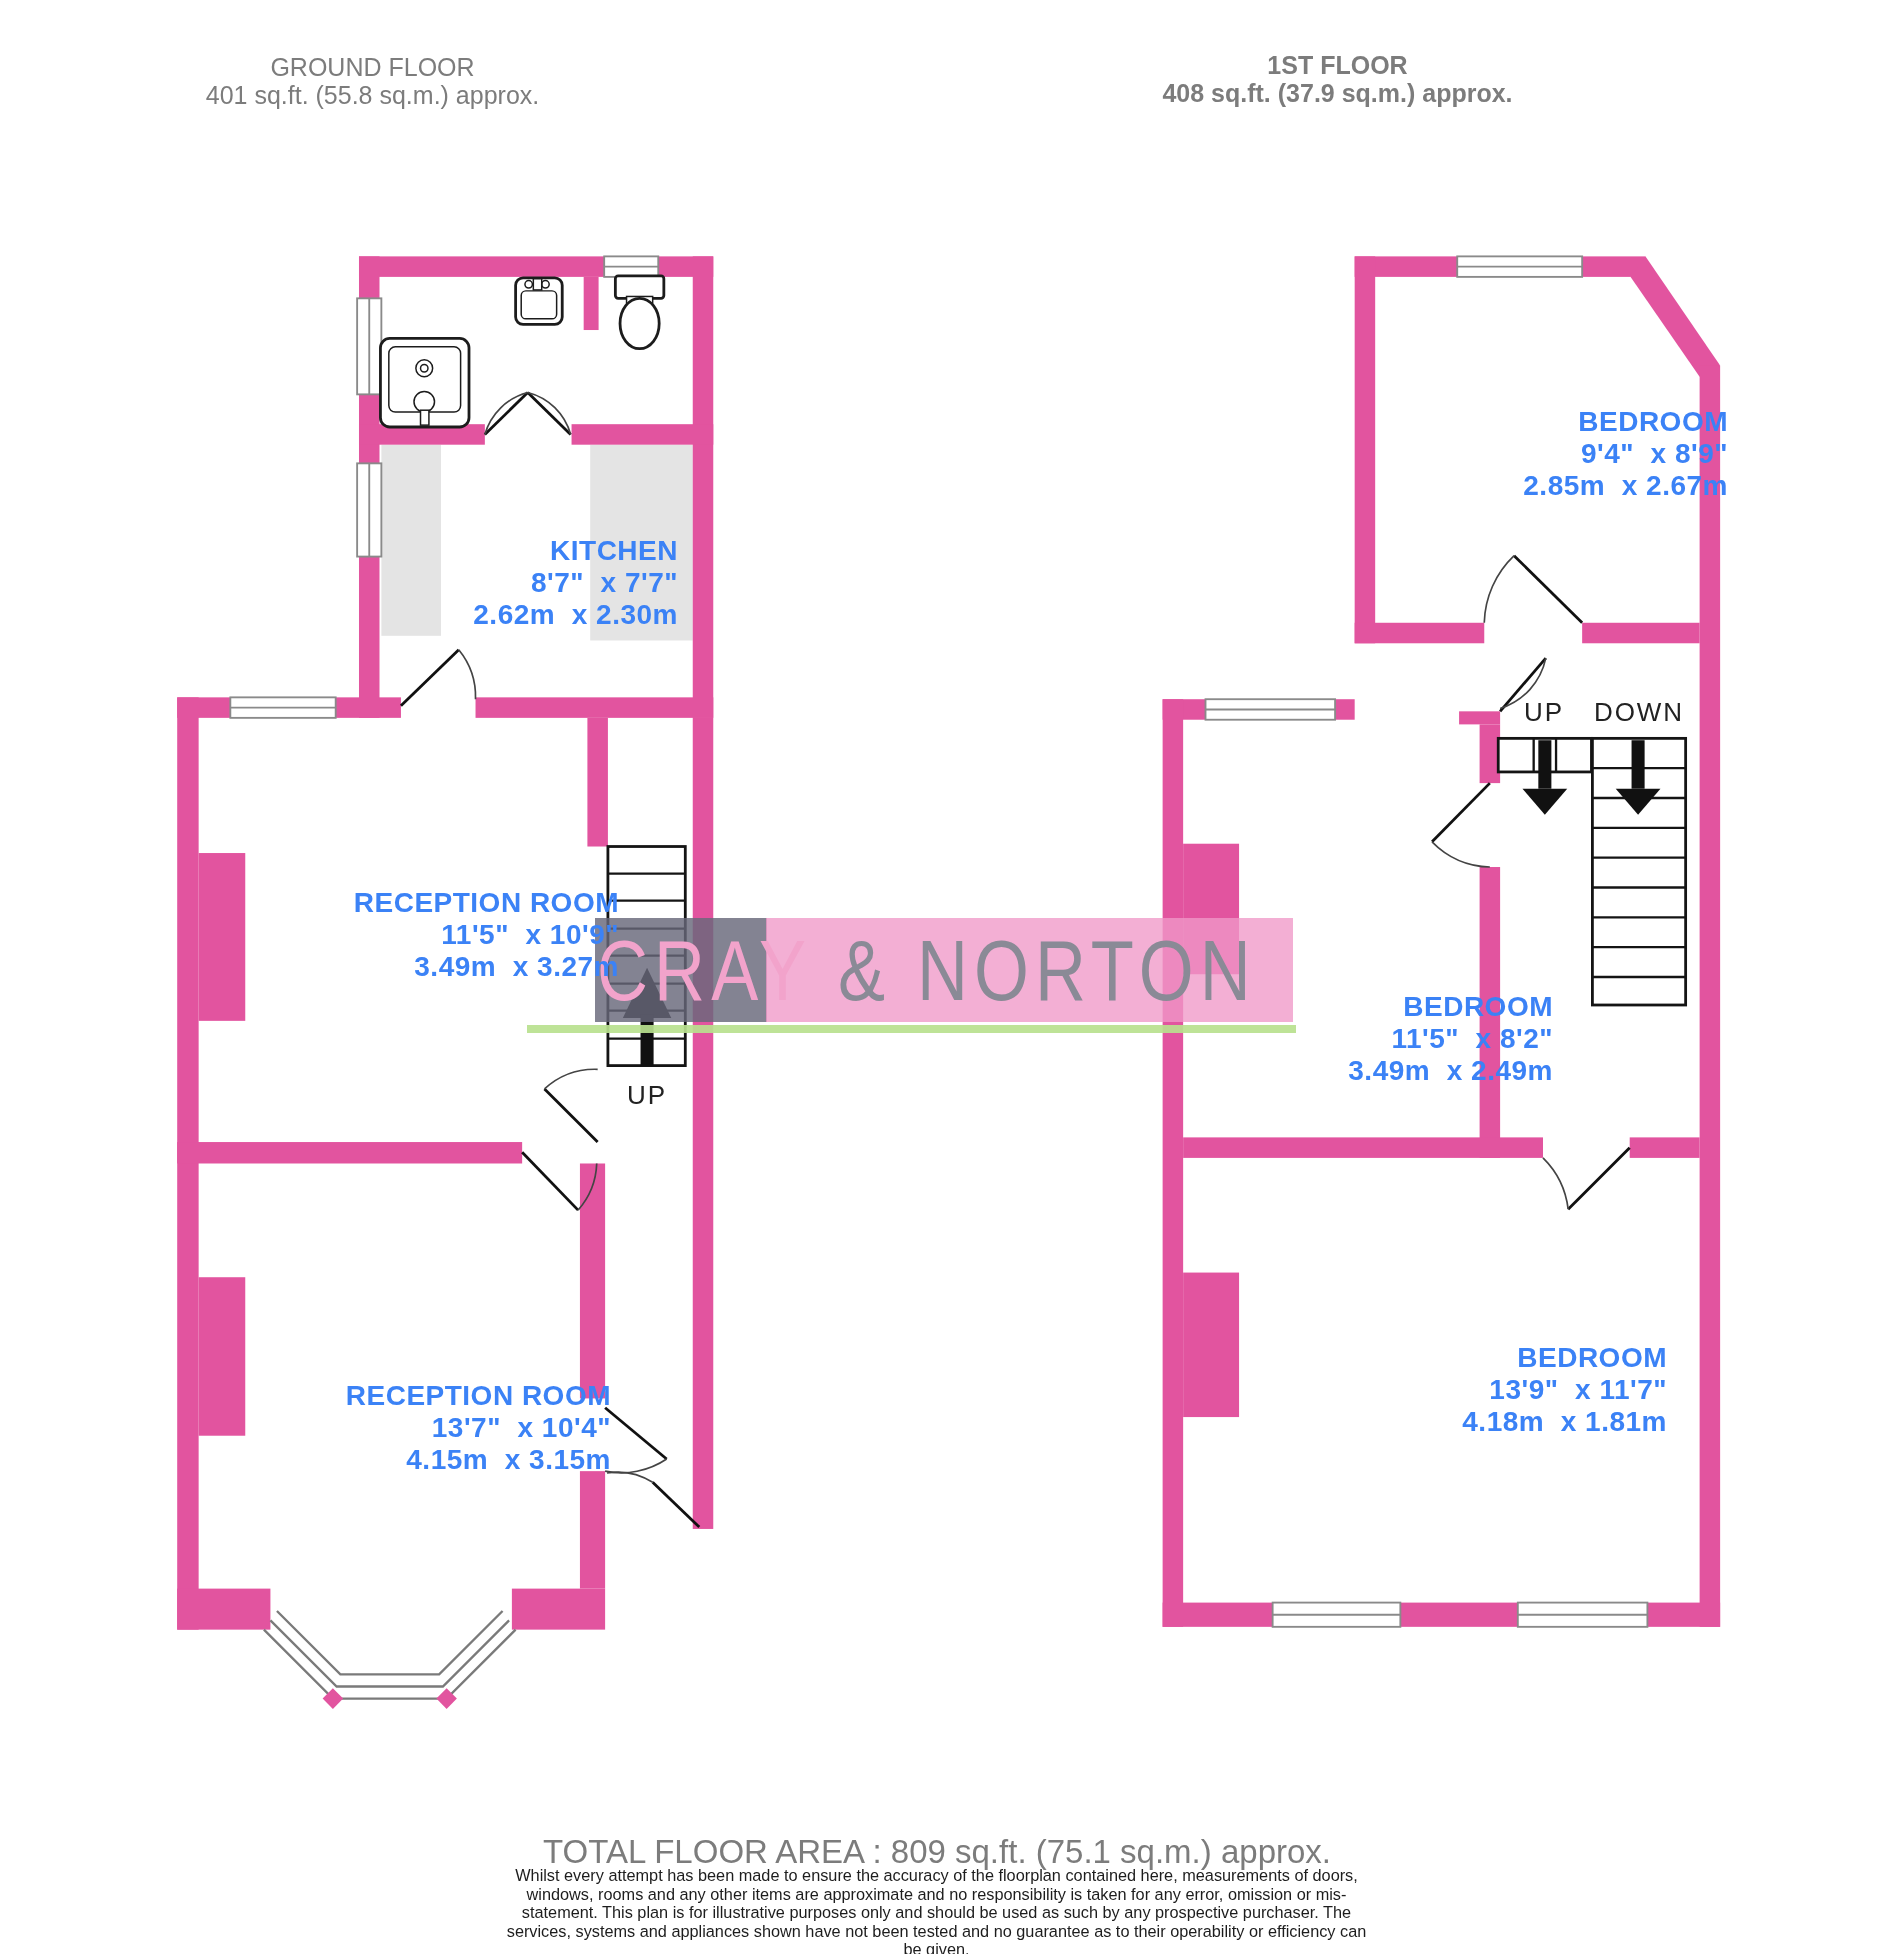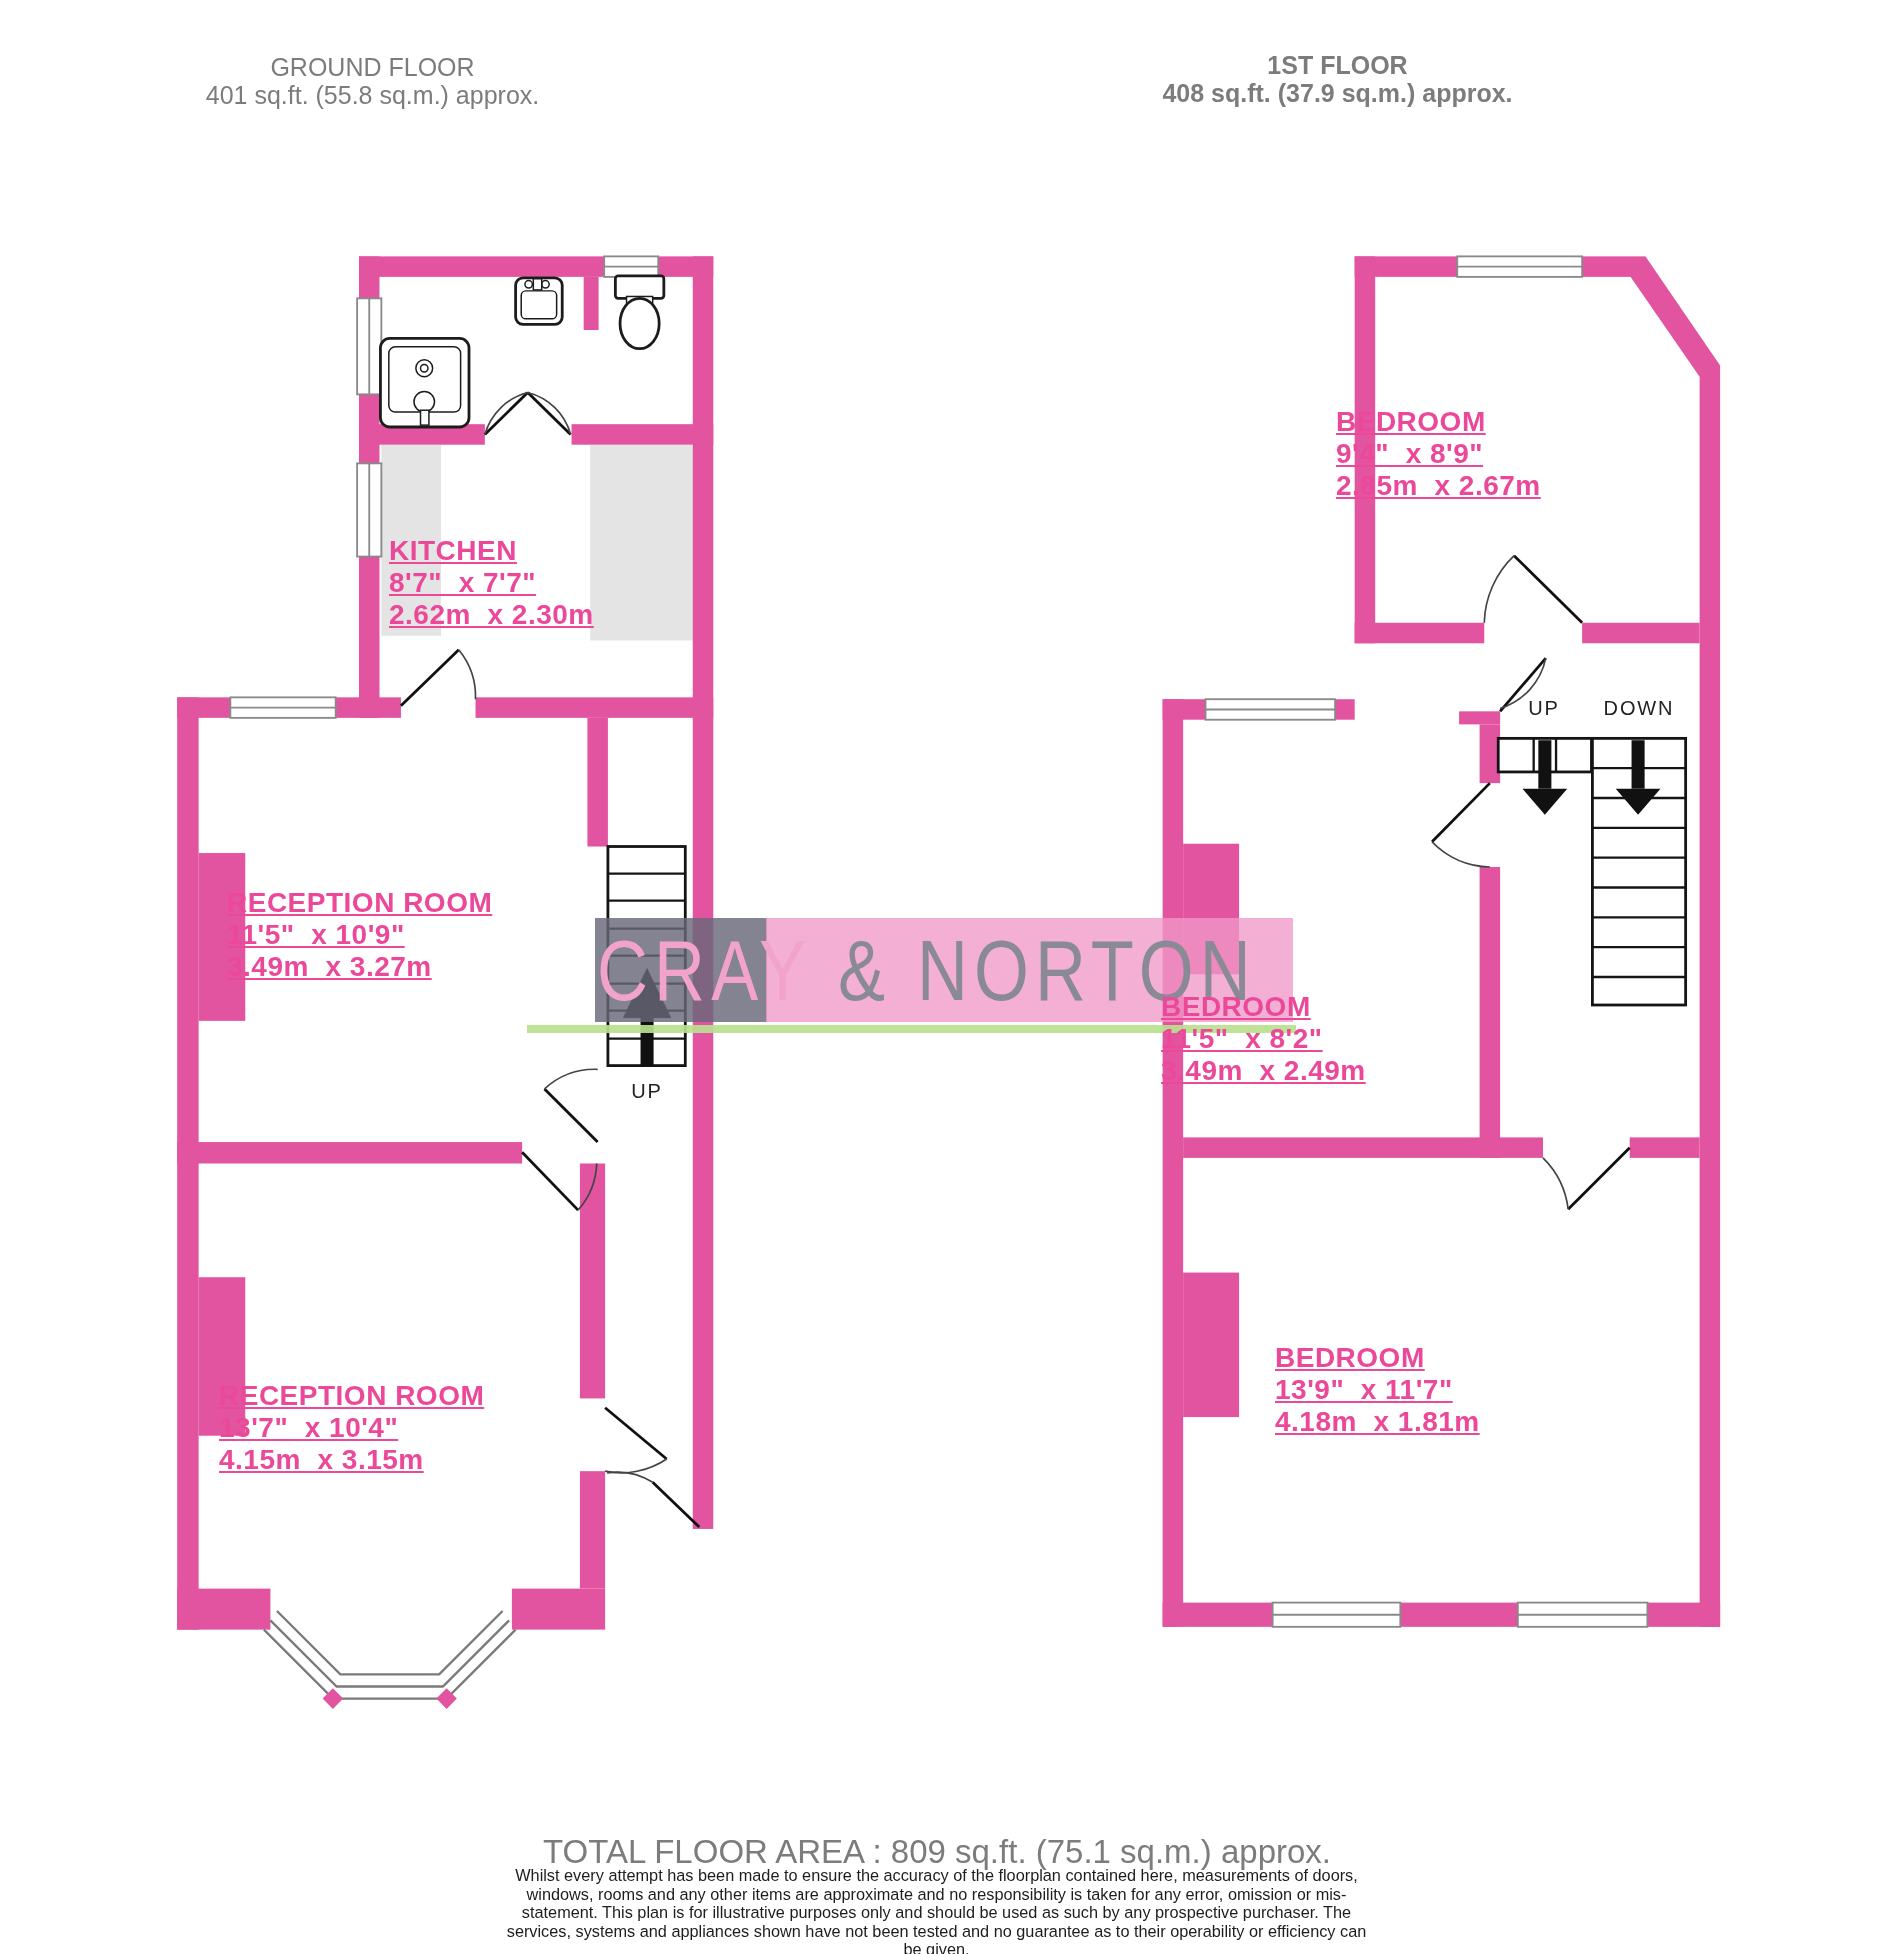--- a/index.html
+++ b/index.html
@@ -24,23 +24,23 @@
   .tread{stroke:#141414;stroke-width:2.5;}
   .arrow{fill:#111;}
   .leaf{stroke:#111;stroke-width:3;}
   .arc{fill:none;stroke:#444;stroke-width:1.8;}
   .bayline{fill:none;stroke:#7a7a7a;stroke-width:2.5;}
   .counter{fill:#E4E4E4;}
 
   
   .floor-header{position:absolute;text-align:center;color:var(--label_gray);
                 font-size:25px;line-height:28px;margin-top:6px;}
-  .room-label{position:absolute;text-align:left;color:#ec4899;font-weight:bold;text-decoration:underline;}
+  .room-label{position:absolute;text-align:right;color:#3b82f6;font-weight:bold;}
   .room-label div{font-size:28px;line-height:32px;letter-spacing:0.5px;white-space:pre;}
-  .stair-label{position:absolute;font-size:20px;letter-spacing:1.9px;color:#222;
+  .stair-label{position:absolute;font-size:26px;letter-spacing:1.9px;color:#222;
                transform:translateX(-50%);}
   .wm-box{position:absolute;top:918px;height:104px;}
   .wm-gray{left:595px;width:172px;background:rgba(104,104,122,0.82);}
   .wm-pink{left:766px;width:527px;background:rgba(240,153,200,0.78);}
   .green-line{position:absolute;left:527px;top:1025px;width:769px;height:7.5px;
               background:var(--green_line);opacity:.92;}
   .wm-text{position:absolute;left:597px;top:918px;height:104px;display:flex;
            align-items:center;font-size:86px;letter-spacing:7.5px;white-space:pre;
            transform:scaleX(0.82);transform-origin:left center;font-weight:normal;}
   .wm-text .cray{color:var(--watermark_pink);}

